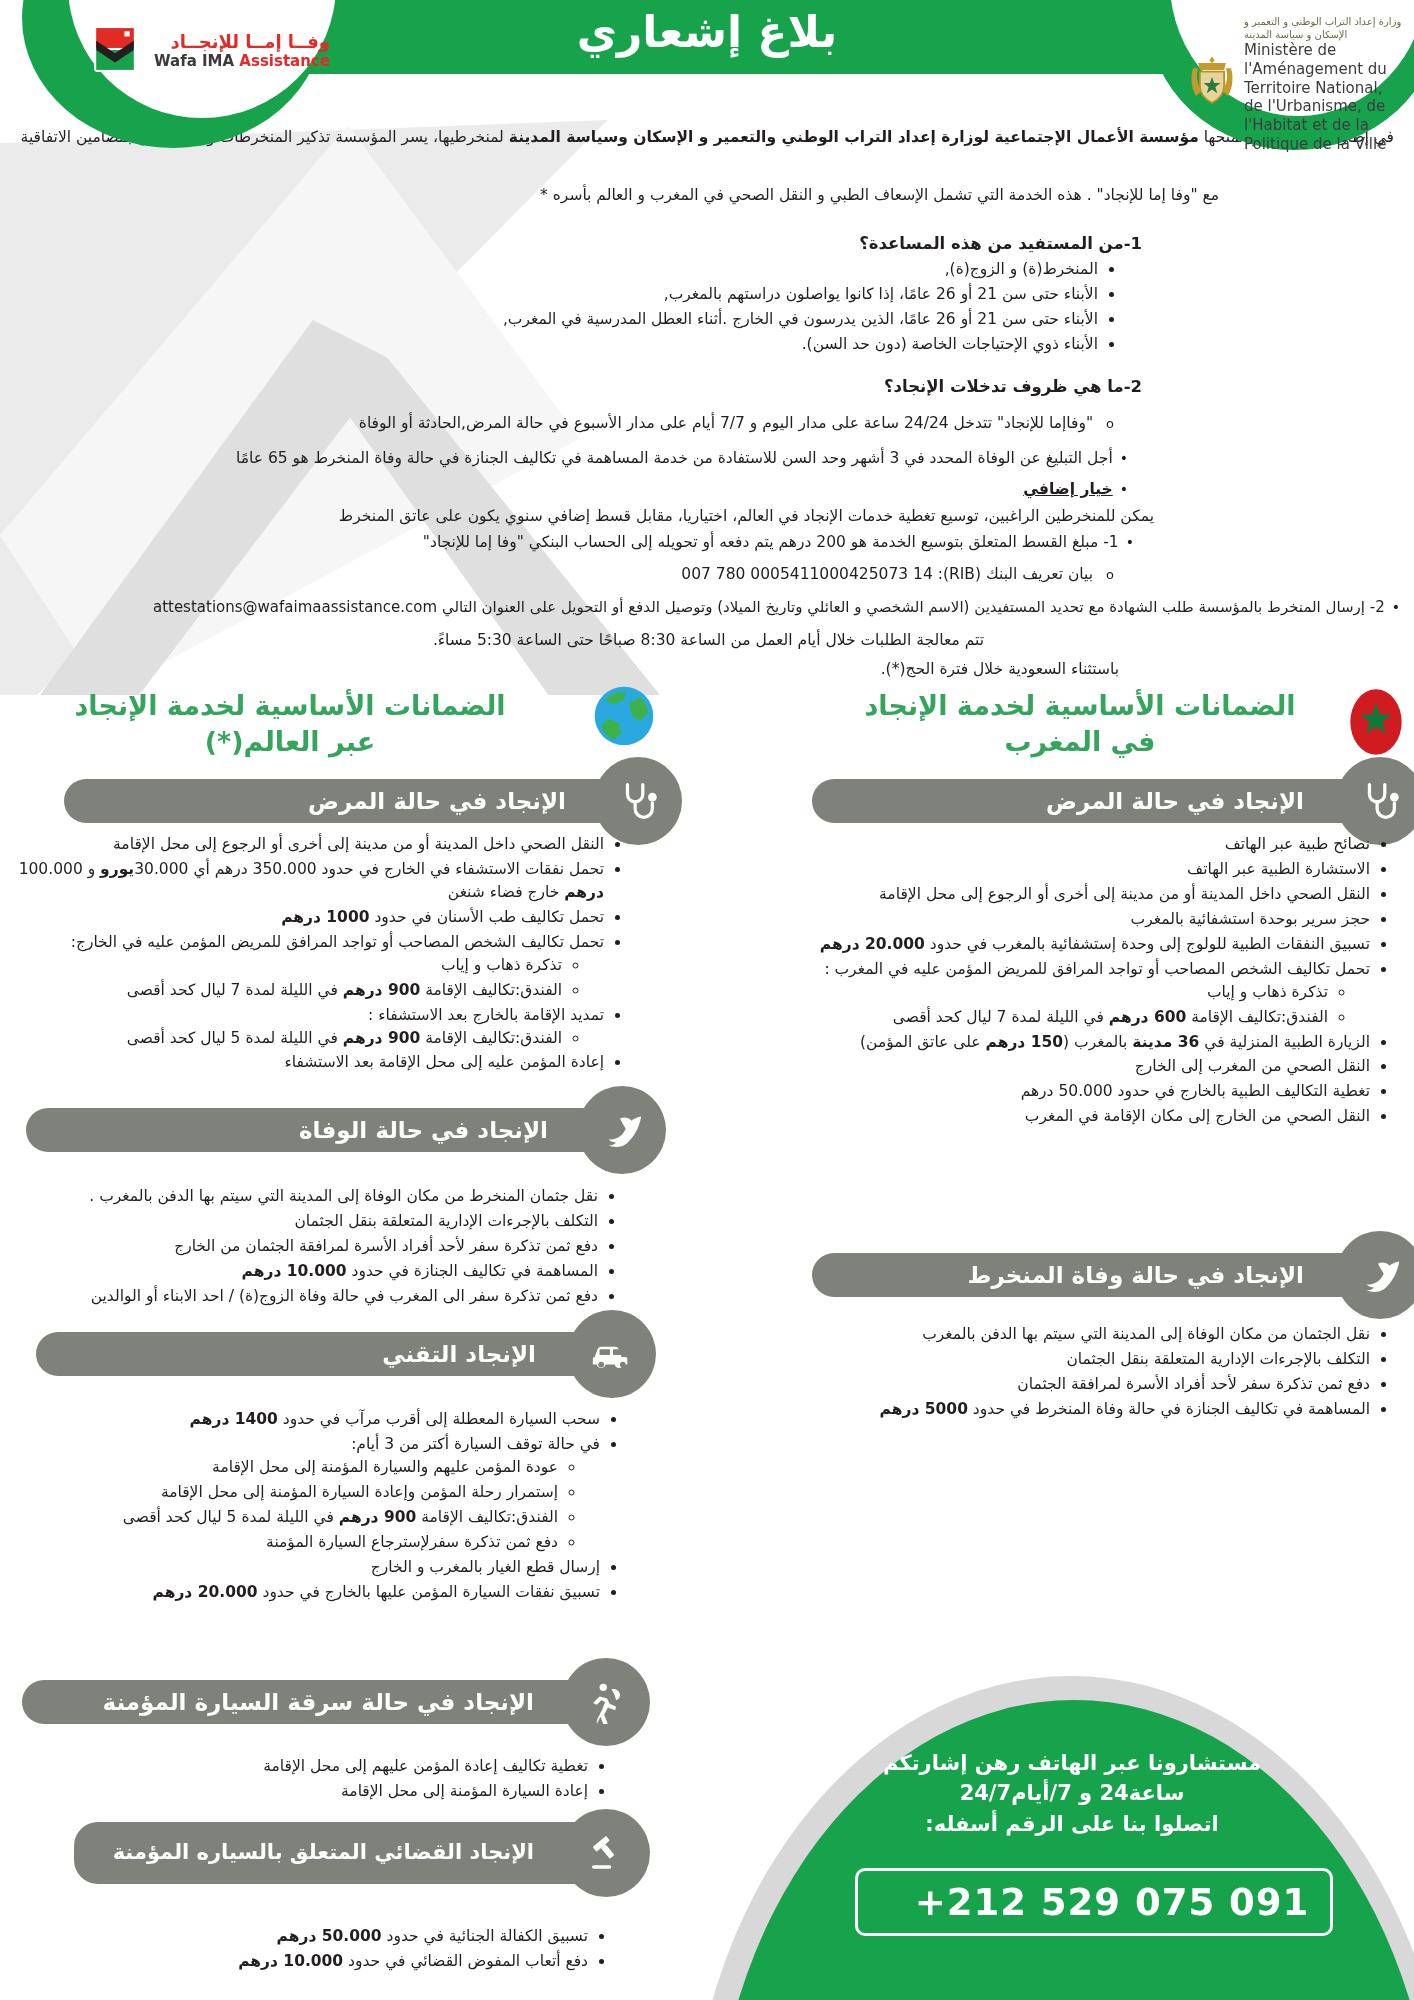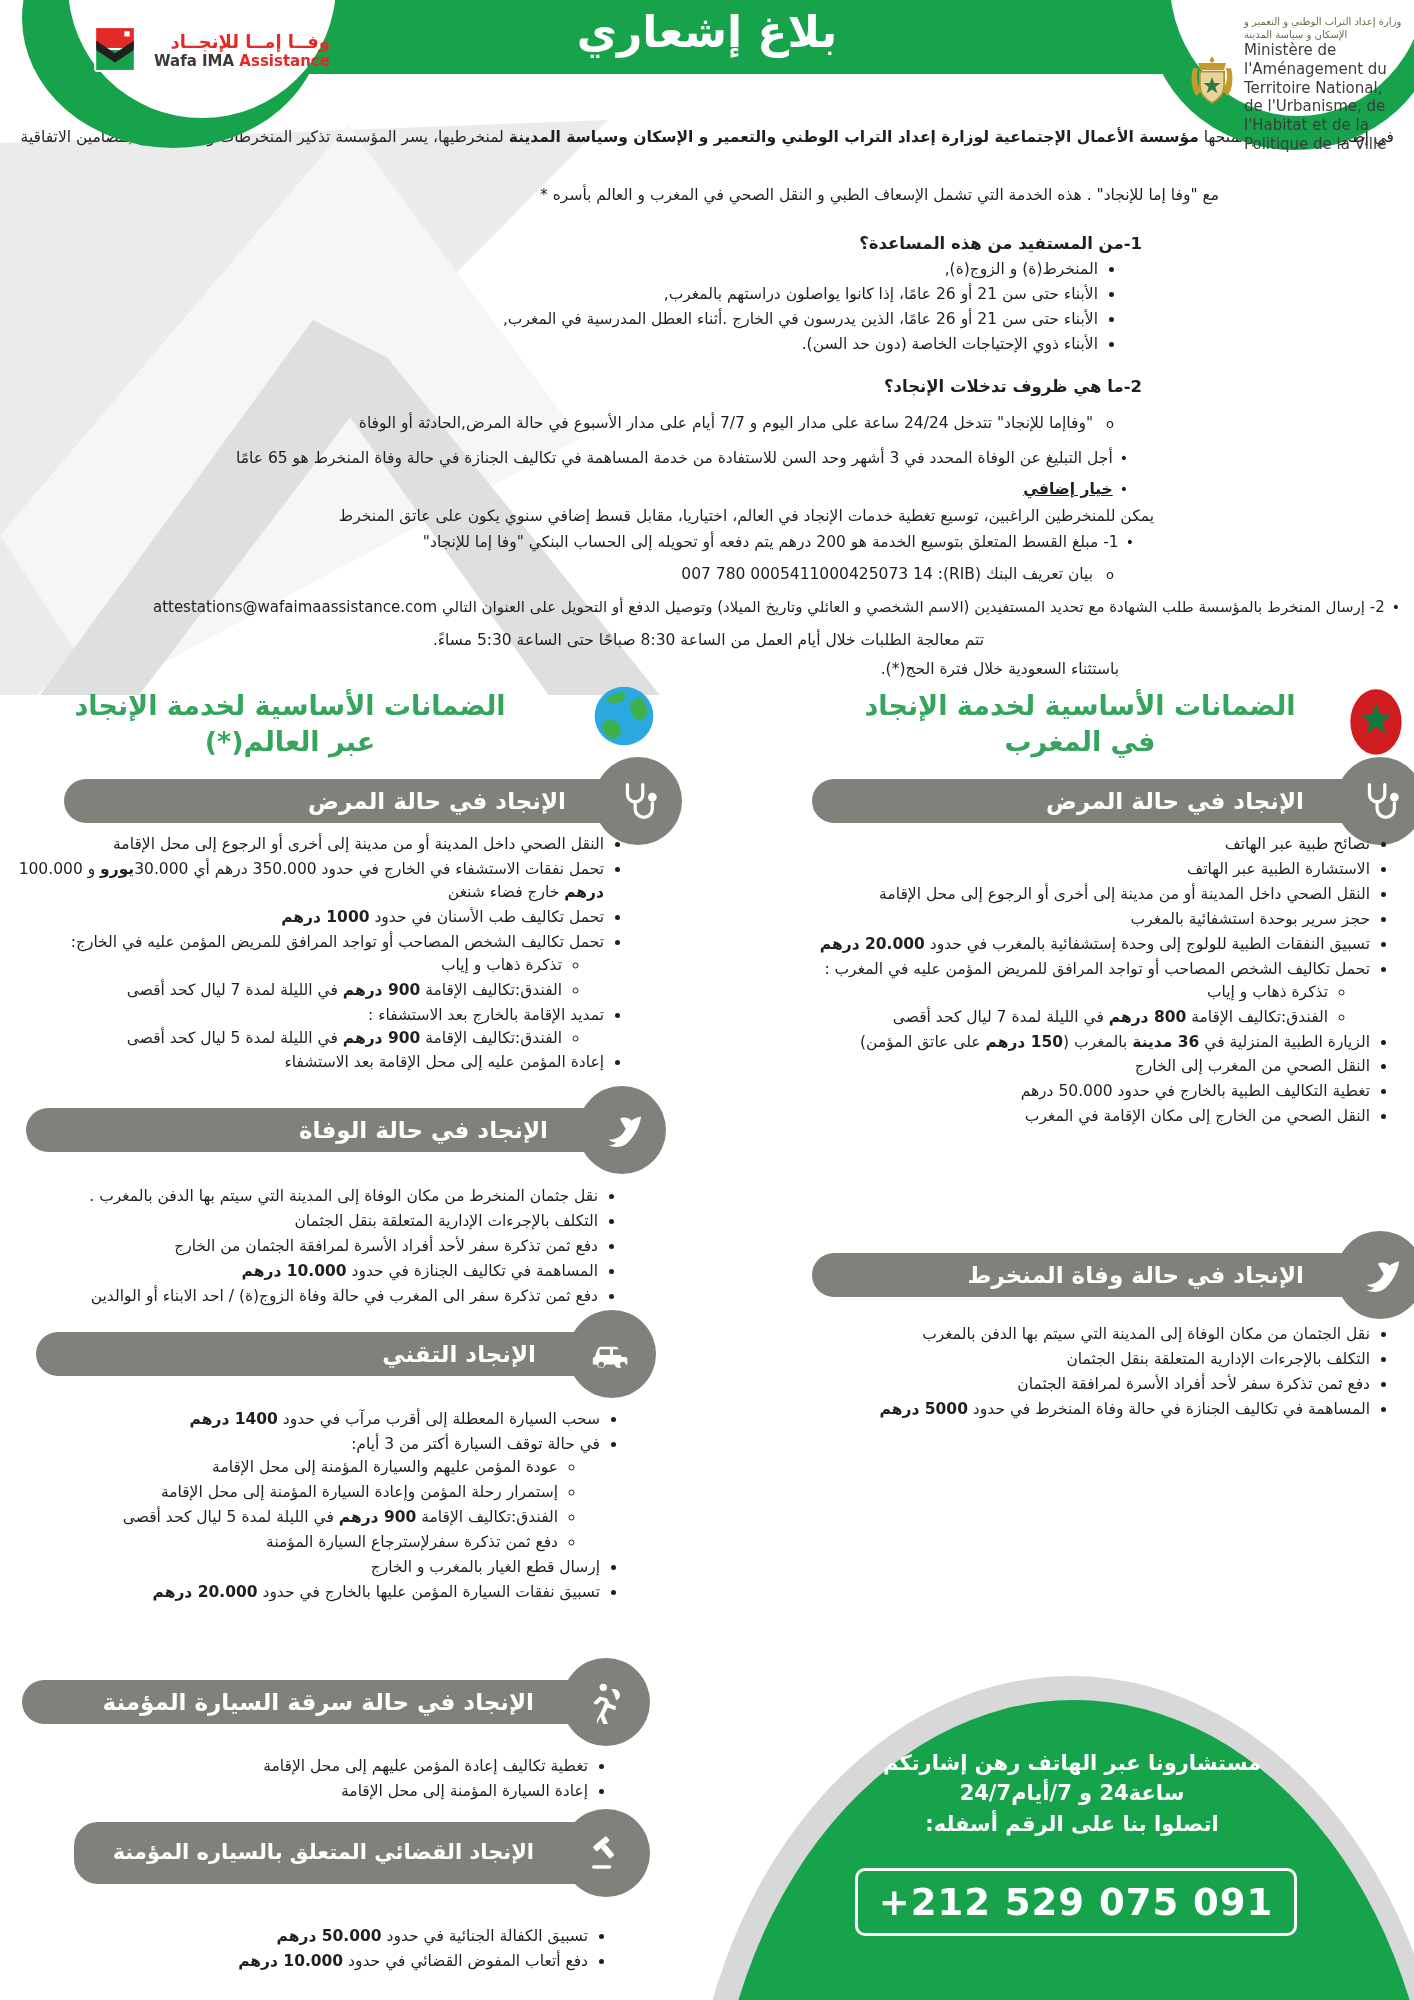--- a/index.html
+++ b/index.html
@@ -65,21 +65,21 @@
   
   .dome-ring{position:absolute;left:688px;top:1676px;width:766px;height:1000px;border-radius:50%;
       background:#d8d8d8;z-index:1;}
   .dome{position:absolute;left:712px;top:1700px;width:724px;height:960px;border-radius:50%;
       background:var(--green);z-index:2;}
   .contact-text{position:absolute;left:762px;top:1748px;width:620px;z-index:3;text-align:center;
       color:#fff;font-weight:bold;font-size:21px;line-height:1.45;}
   .contact-text span{display:block;}
   .phone-box{position:absolute;left:855px;top:1868px;width:436px;height:62px;z-index:3;
       border:3px solid #fff;border-radius:10px;color:#fff;font-weight:bold;font-size:37px;
-      display:flex;align-items:center;justify-content:center;direction:ltr;letter-spacing:1px;}
+      display:flex;align-items:center;justify-content:center;direction:ltr;letter-spacing:1px;padding-left:36px;}
 </style>
 </head>
 <body>
 
 <div class="page">
 
   <div class="bg-art">
     <div class="g1"></div>
     <div class="g2"></div>
     <div class="g3"></div>
@@ -175,21 +175,21 @@
   </div>
   <div class="blist" style="left:650px;top:833px;width:740px;">
       <ul>
         <li><span>نصائح  طبية عبر الهاتف</span></li>
         <li><span>الاستشارة الطبية عبر الهاتف</span></li>
         <li><span>النقل الصحي داخل المدينة أو من مدينة إلى أخرى أو الرجوع إلى محل الإقامة</span></li>
         <li><span>حجز سرير بوحدة استشفائية بالمغرب</span></li>
         <li><span>تسبيق النفقات الطبية للولوج إلى وحدة إستشفائية بالمغرب في حدود </span><span class="b">20.000 درهم</span></li>
         <li><span>تحمل تكاليف الشخص المصاحب أو تواجد المرافق للمريض المؤمن عليه في المغرب : </span><ul class="sub">
             <li><span>تذكرة ذهاب و إياب</span></li>
-            <li><span>الفندق:تكاليف الإقامة </span><span class="b">800 درهم</span><span> في الليلة لمدة 7  ليال كحد أقصى</span></li>
+            <li><span>الفندق:تكاليف الإقامة </span><span class="b">600 درهم</span><span> في الليلة لمدة 7  ليال كحد أقصى</span></li>
           </ul></li>
         <li><span>الزيارة الطبية المنزلية في </span><span class="b">36 مدينة</span><span> بالمغرب (</span><span class="b">150 درهم</span><span> على عاتق المؤمن)</span></li>
         <li><span>النقل الصحي من المغرب إلى الخارج</span></li>
         <li><span>تغطية التكاليف الطبية بالخارج في حدود 50.000 درهم</span></li>
         <li><span>النقل الصحي من الخارج إلى مكان الإقامة في المغرب</span></li>
       </ul>
     </div>
 
   <div class="banner" style="left:812px;top:1253px;width:556px;">
     <span>الإنجاد في حالة وفاة المنخرط</span>

